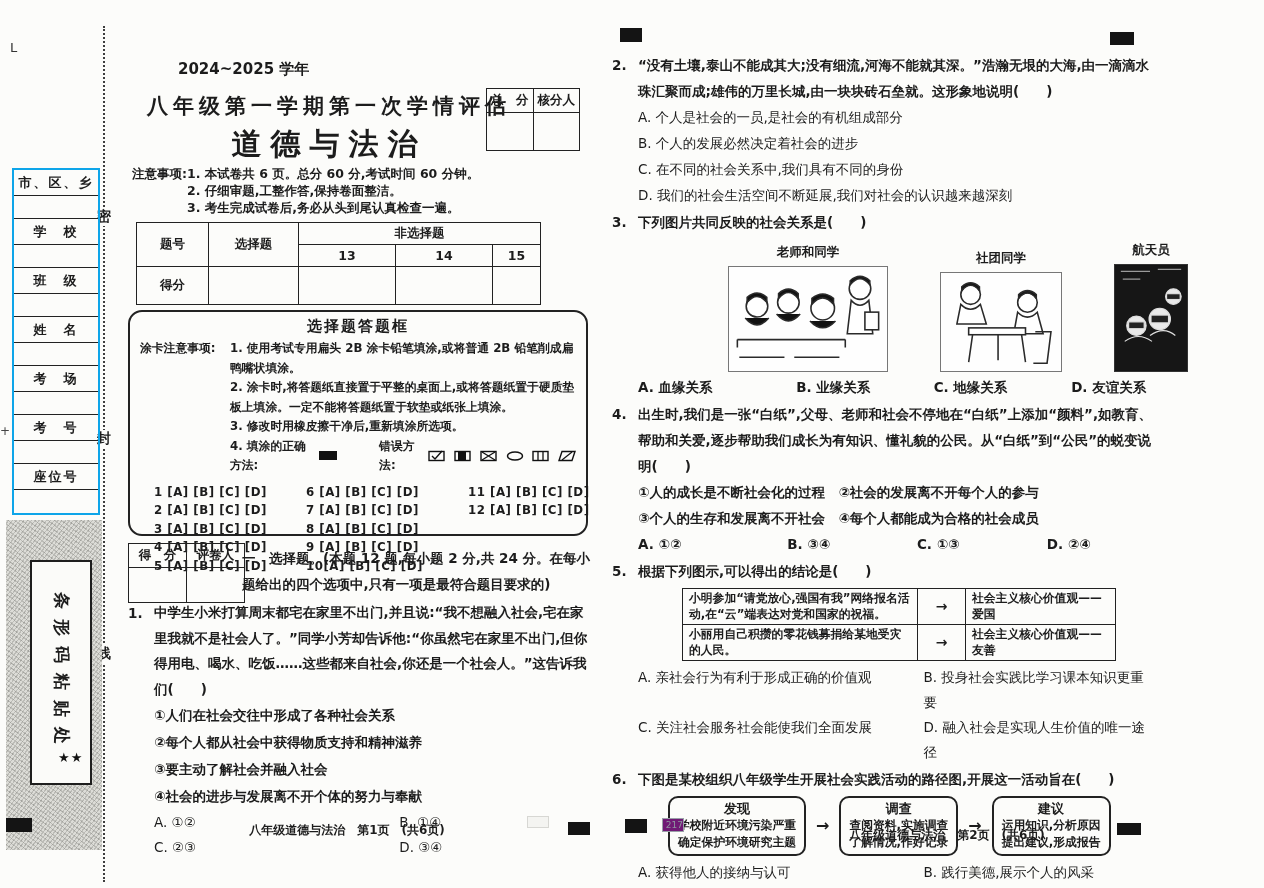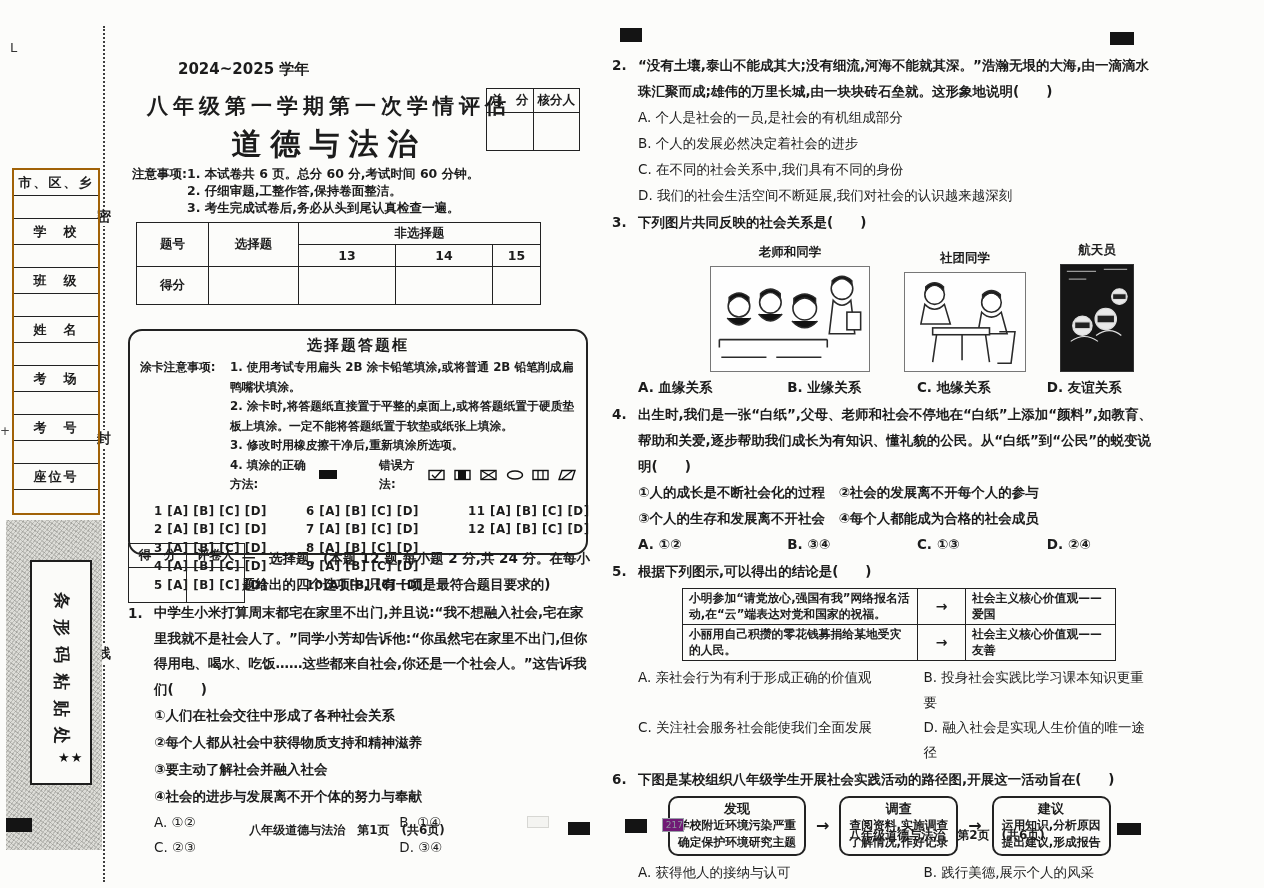--- a/index.html
+++ b/index.html
@@ -6,21 +6,21 @@
   html,body { width:1264px; height:888px; }
   body { position:relative; background:#e8e8e5; font-family:"DejaVu Sans","Liberation Sans",sans-serif; color:#1c1c1c; overflow:hidden; }
   .paper { position:absolute; inset:0; background:#fcfcfa; }
 
   
   .corner-l { position:absolute; left:10px; top:40px; font-size:13px; color:#333; }
   .corner-plus { position:absolute; left:0px; top:424px; font-size:12px; color:#444; }
   .seal-line { position:absolute; left:103px; top:26px; height:856px; border-left:2px dotted #3d3d3d; }
   .seal-char { position:absolute; left:95px; width:18px; text-align:center; font-size:14px; font-weight:bold; background:#fcfcfa; }
 
-  .side-table { position:absolute; left:12px; top:168px; width:88px; border:2px solid #a16207; }
+  .side-table { position:absolute; left:12px; top:168px; width:88px; border:2px solid #0ea5e9; }
   .side-cell { height:49px; border-bottom:1.6px solid #222; position:relative; font-size:13px; font-weight:bold; text-align:center; line-height:25px; letter-spacing:2px; }
   .side-cell:last-child { border-bottom:none; }
   .side-cell::after { content:""; position:absolute; left:0; right:0; top:25px; border-top:1.6px solid #222; }
 
   .barcode-strip { position:absolute; left:6px; top:520px; width:96px; height:330px;
     background:
       repeating-linear-gradient(37deg, rgba(90,90,85,.25) 0 1px, transparent 1px 4px),
       repeating-linear-gradient(-52deg, rgba(70,70,65,.22) 0 1px, transparent 1px 3px),
       #dcdcd7; }
   .barcode-box { position:absolute; left:30px; top:560px; width:62px; height:225px; background:#fbfbf9; border:2.5px solid #1e1e1e;
@@ -49,21 +49,21 @@
   .score-box .empty { height:38px; }
 
   .notices { position:absolute; left:10px; top:165px; width:450px; display:flex; font-size:12.5px; font-weight:bold; line-height:17px; }
   .notices-label { flex:none; }
   .notices-list { flex:1; }
 
   .score-table { position:absolute; left:14px; top:222px; width:405px; }
   .score-table td { height:22px; }
   .score-table .tall { height:38px; }
 
-  .answer-frame { position:absolute; left:6px; top:310px; width:460px; height:226px; border:2px solid #222; border-radius:14px; padding:5px 10px 4px;margin-top:19px; }
+  .answer-frame { position:absolute; left:6px; top:310px; width:460px; height:226px; border:2px solid #222; border-radius:14px; padding:5px 10px 4px; }
   .af-title { text-align:center; font-size:15px; font-weight:bold; letter-spacing:2px; }
   .af-notes { display:flex; margin-top:3px; font-size:11.8px; font-weight:bold; line-height:19.5px; }
   .af-label { flex:none; width:90px; }
   .af-items { flex:1; }
   .af-item4 { display:flex; align-items:center; gap:5px; font-size:11.8px; font-weight:bold; margin-left:90px; line-height:19px; }
   .fill-correct { width:22px; height:9px; background:#111; display:inline-block; }
   .wrong-icons { display:flex; align-items:center; gap:8px; margin-left:2px; }
   .bubble-grid { display:grid; grid-template-columns:152px 162px 1fr; padding:8px 0 0 14px; }
   .bubble-row { font-size:11.8px; font-weight:bold; line-height:18.5px; letter-spacing:.5px; white-space:nowrap; }
 
@@ -89,21 +89,21 @@
 
   .page-footer { position:absolute; font-size:12px; font-weight:bold; text-align:center; }
   .pf1 { left:60px; top:822px; width:330px; }
   .pf2 { left:170px; top:827px; width:330px; }
 
   
   .p2-flow { position:absolute; left:0; top:52px; width:545px; }
   .p2-flow .question { margin-bottom:1px; }
 
   .q3-images { display:flex; margin:2px 0 2px 72px; gap:34px; align-items:flex-end; }
-  .imgwrap { text-align:center; }
+  .imgwrap { text-align:center;margin-left:18px; }
   .imgcap { font-size:12.5px; font-weight:bold; margin-bottom:1px; }
   .sketch { border:1px solid #777; background:#fefefe; display:block; }
   .sketch-dark { background:#151515; border:1px solid #333; display:block; }
 
   .q5-table { margin:4px 0 4px 44px; width:434px; }
   .q5-table td { font-size:11.8px; text-align:left; padding:2px 6px; line-height:15.5px; }
   .q5-table .arrow-cell { text-align:center; width:48px; font-size:14px; }
   .q5-table .result-cell { width:150px; }
 
   .flowchart { display:flex; align-items:center; gap:10px; margin:4px 0 4px 30px; }

